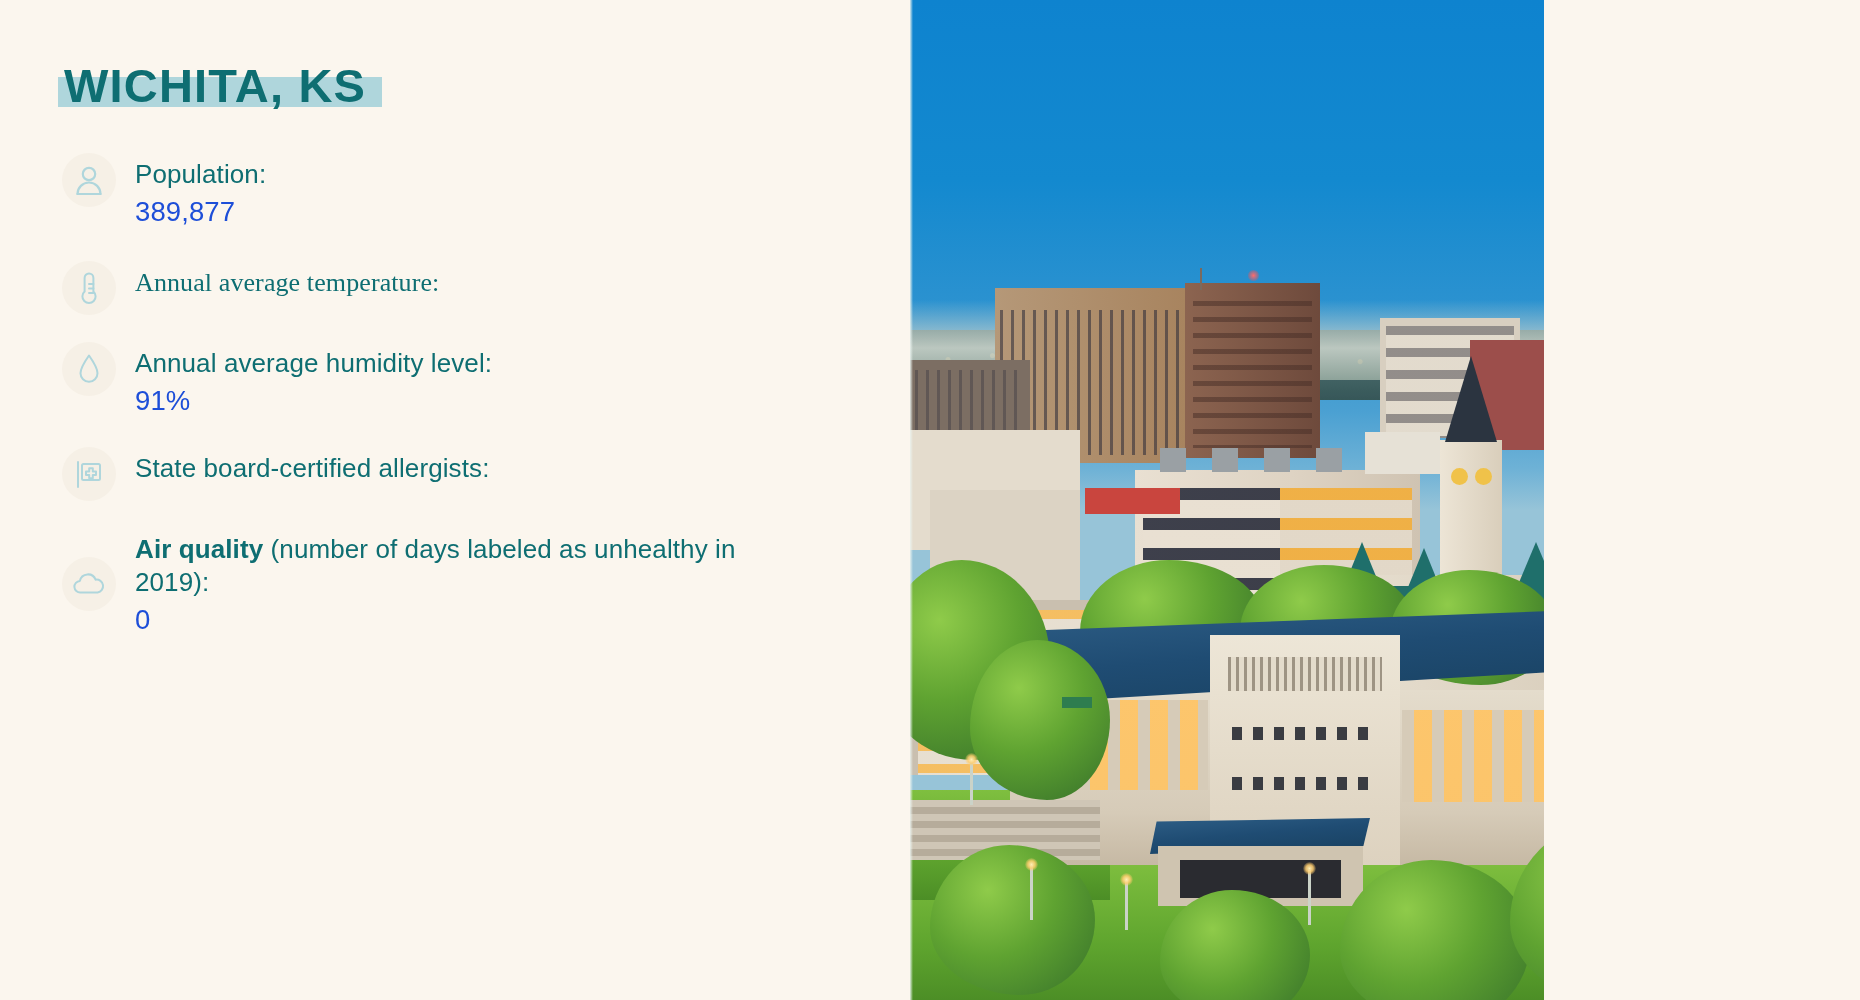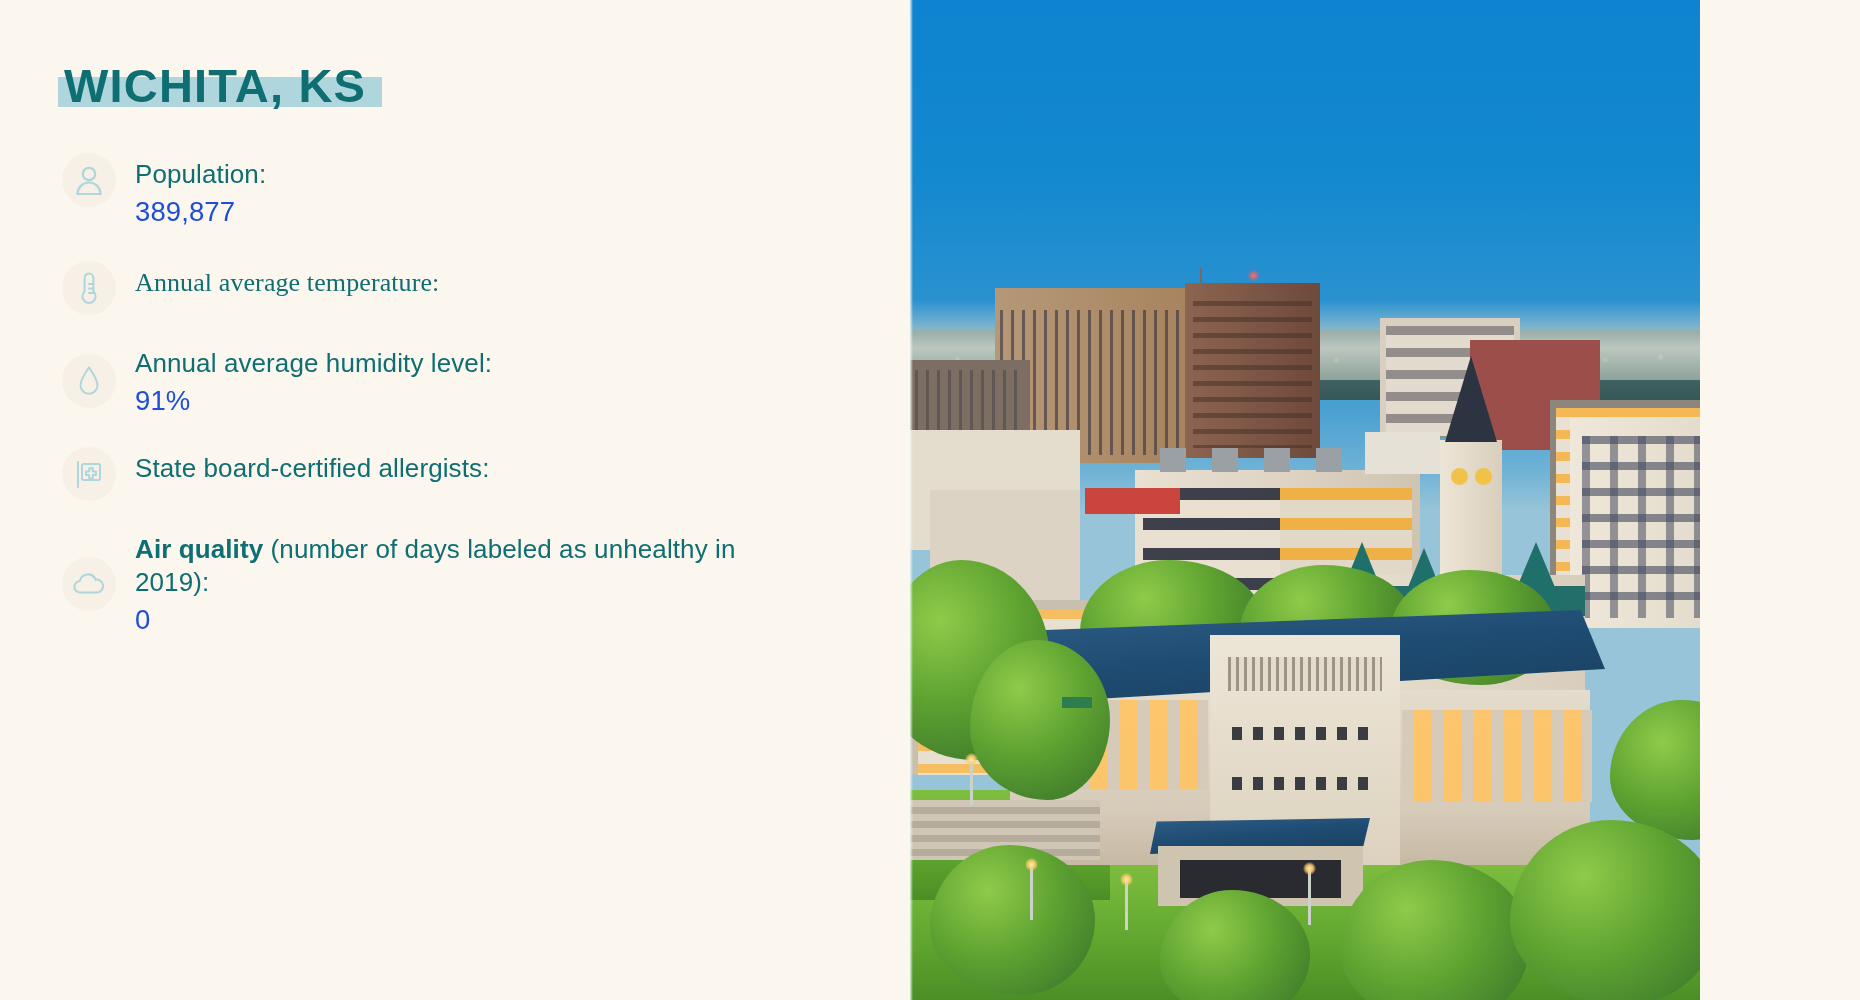--- a/index.html
+++ b/index.html
@@ -1,21 +1,21 @@
 <!DOCTYPE html>
 <html><head>
 <meta charset="utf-8">
 <style>
   * { margin:0; padding:0; box-sizing:border-box; }
   html,body { width:1860px; height:1000px; overflow:hidden; }
   body {
     font-family:"Liberation Sans", sans-serif;
     background:#FBF6EE;
   }
-  .page { position:relative; width:1700px; height:1000px; display:flex; }
+  .page { position:relative; width:1544px; height:1000px; display:flex; }
 
   
   .info-panel {
     width:910px; height:1000px;
     background:#FBF6EE;
     padding:58px 0 0 62px;
     position:relative;
     flex:0 0 910px;
   }
 
@@ -74,21 +74,21 @@
   .stat-value {
     font-size:27.5px;
     color:#1d4ed8;
     line-height:1.42;
     letter-spacing:0.1px;
   }
 
   
   .row-pop { margin-bottom:34px; }
   .row-temp { margin-bottom:31px;font-family:Liberation Serif, serif; }
-  .row-hum { margin-bottom:31px;align-items:center; }
+  .row-hum { margin-bottom:31px; }
   .row-all { margin-bottom:31px; }
 
   
   .photo {
     position:relative;
     flex:1 1 auto;
     height:1000px;
     overflow:hidden;
     background:#1789CE;
   }

